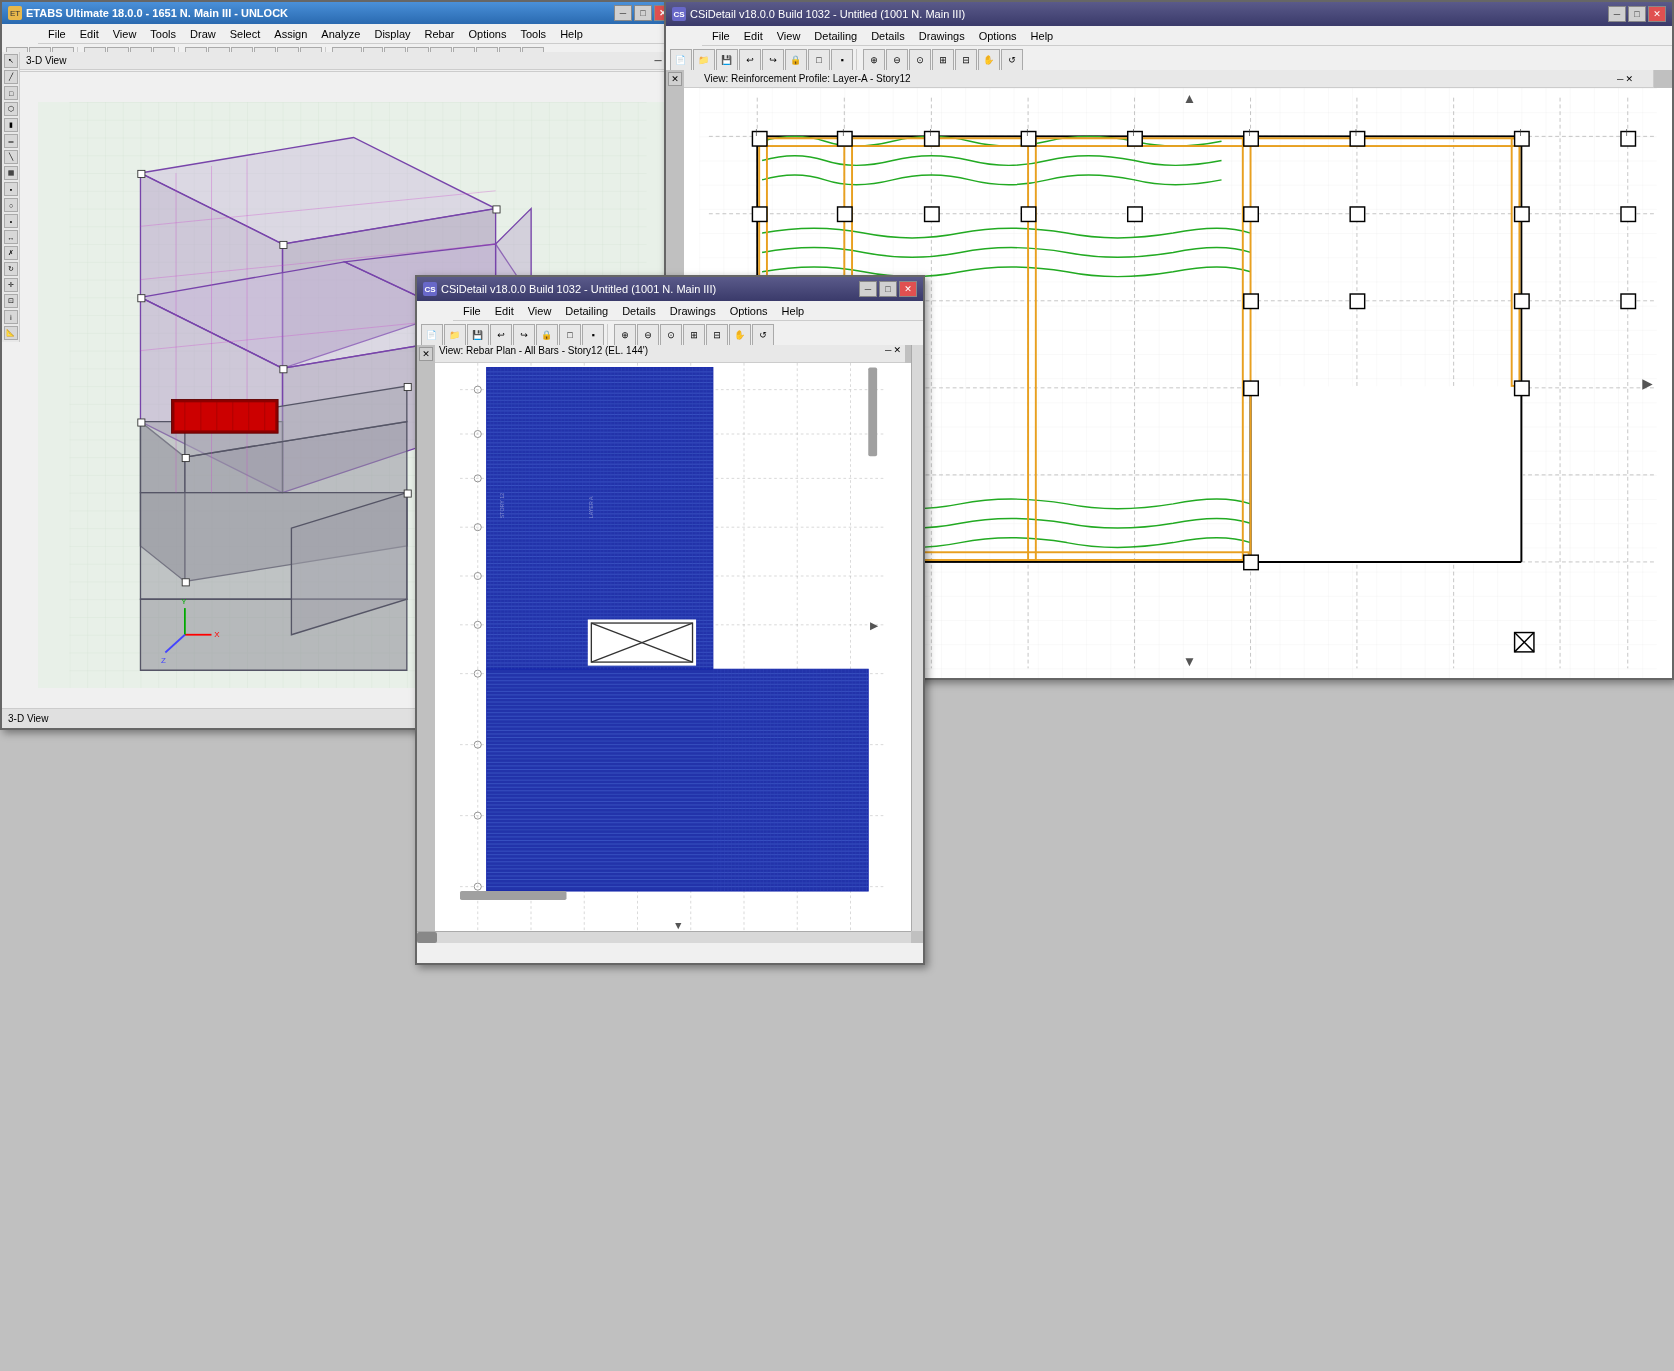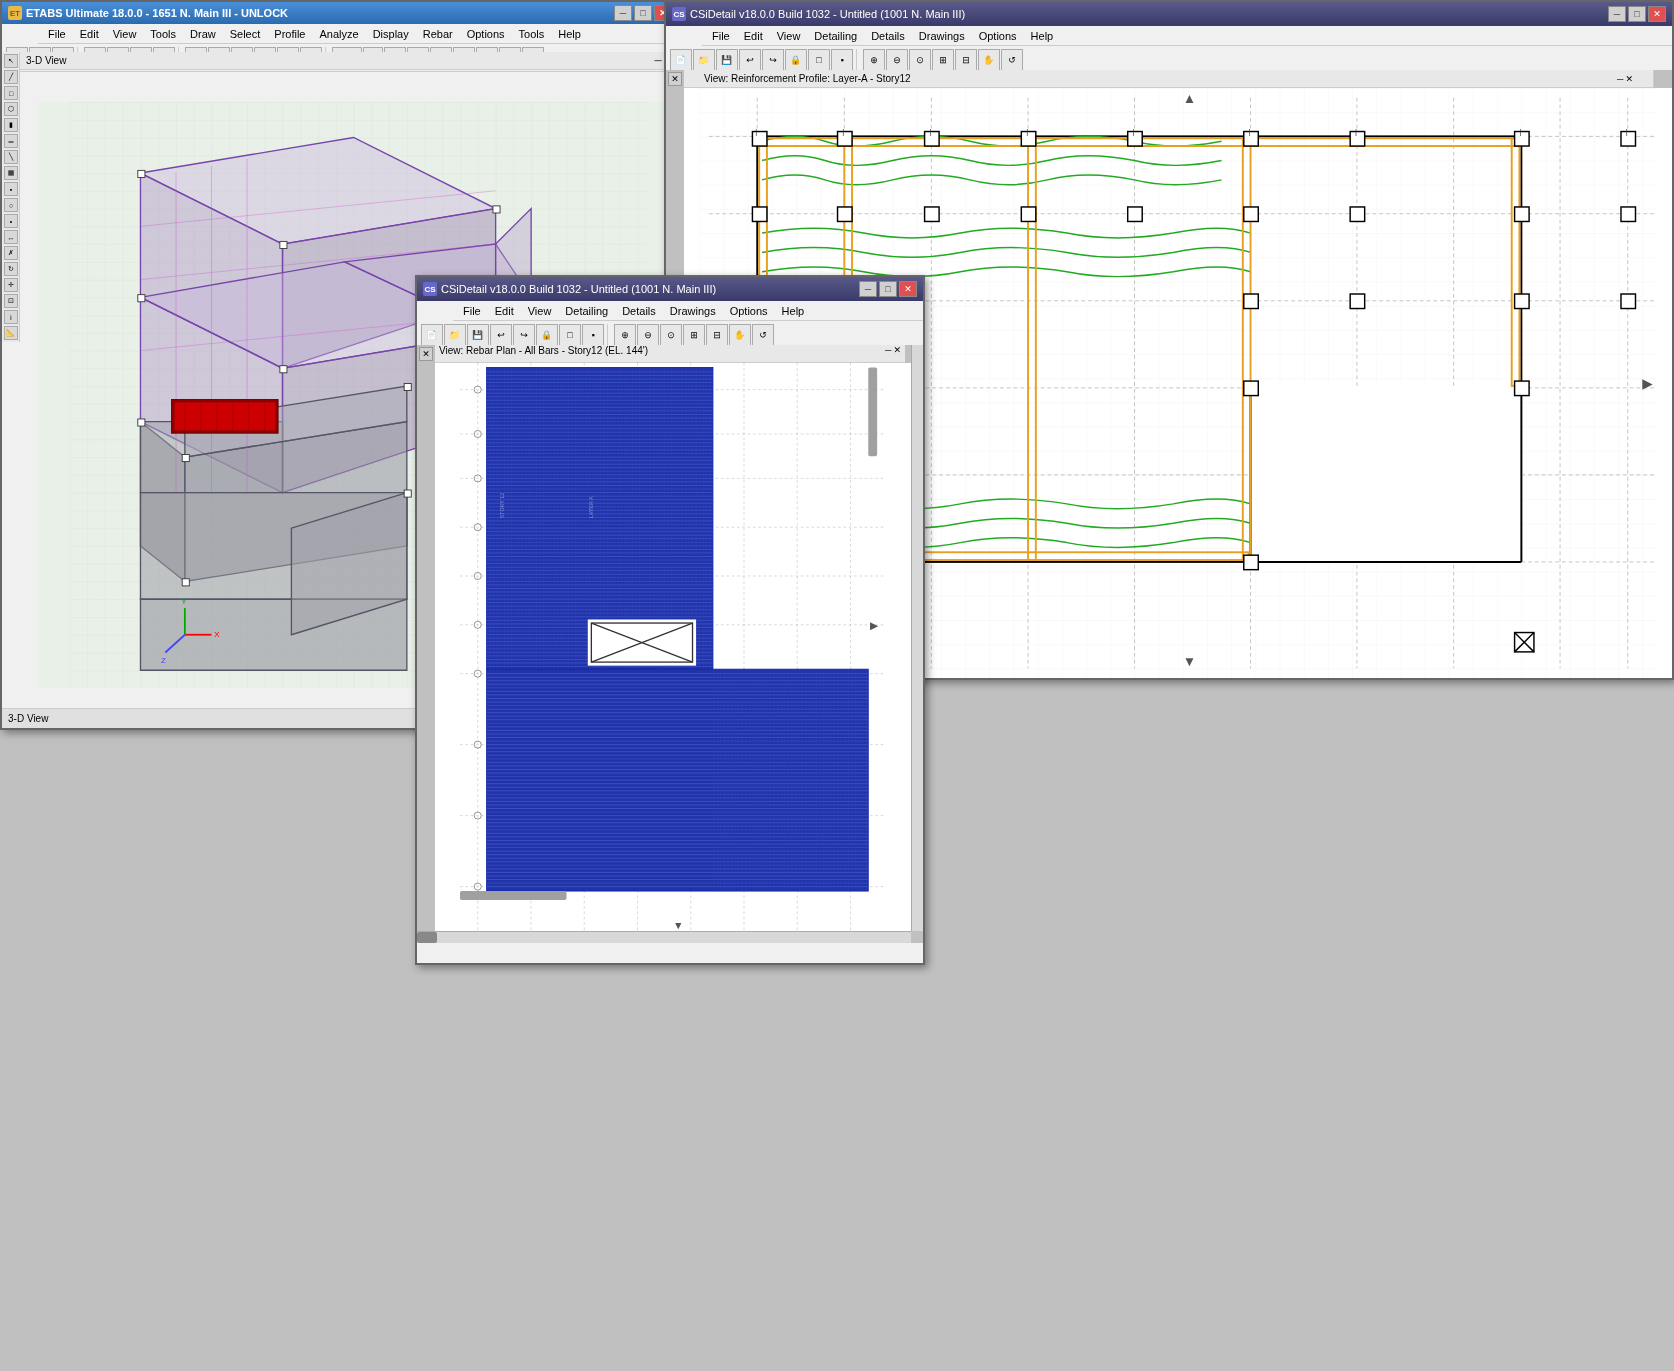--- a/index.html
+++ b/index.html
@@ -275,21 +275,21 @@
     </div>
   </div>
 
   <div class="menu-bar">
     <span class="menu-item">File</span>
     <span class="menu-item">Edit</span>
     <span class="menu-item">View</span>
     <span class="menu-item">Tools</span>
     <span class="menu-item">Draw</span>
     <span class="menu-item">Select</span>
-    <span class="menu-item">Profile</span>
+    <span class="menu-item">Assign</span>
     <span class="menu-item">Analyze</span>
     <span class="menu-item">Display</span>
     <span class="menu-item">Rebar</span>
     <span class="menu-item">Options</span>
     <span class="menu-item">Tools</span>
     <span class="menu-item">Help</span>
   </div>
 
   <div class="toolbar">
     <div class="tb-btn">📄</div>

